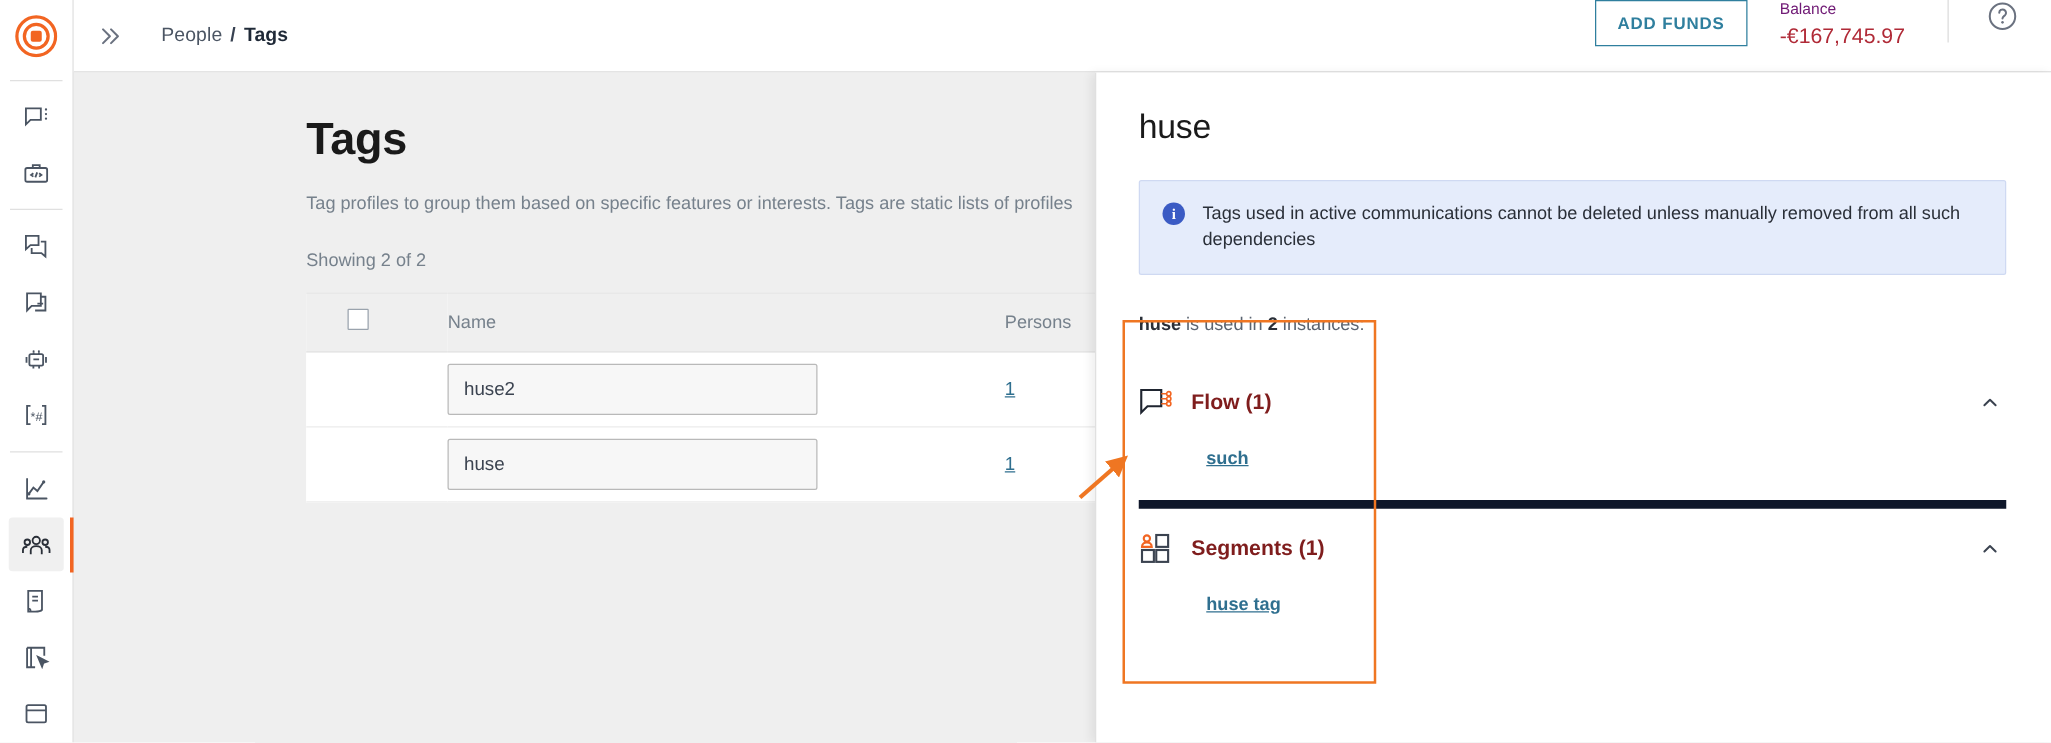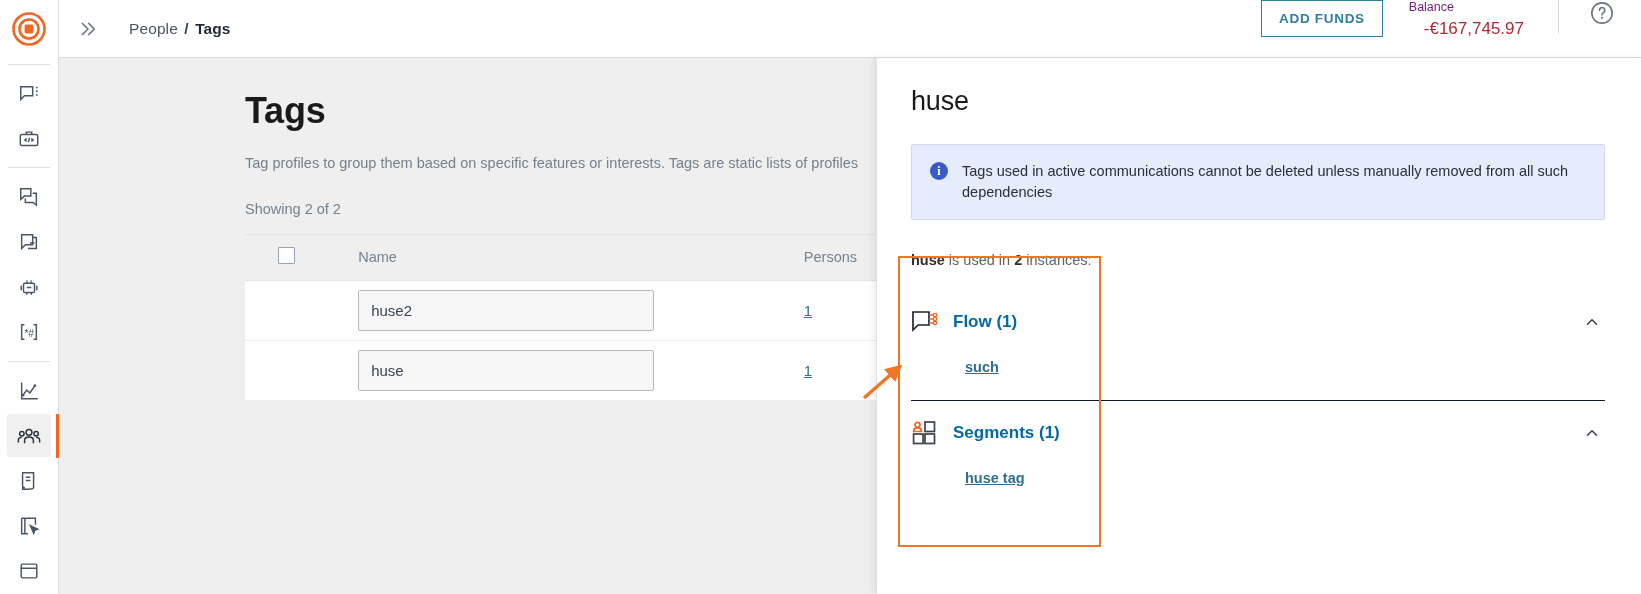--- a/index.html
+++ b/index.html
@@ -47,21 +47,21 @@
   .breadcrumb .crumb-sep { color: #374151; font-weight: bold; margin: 0 2px; }
   .breadcrumb .crumb-cur { color: #1f2937; font-weight: bold; }
   .topbar-right { margin-left: auto; display: flex; align-items: flex-start; height: 100%; }
   .add-funds {
     border: 1px solid #2f7f9e; color: #2f7f9e; background: #fff;
     font-size: 13.5px; font-weight: bold; letter-spacing: .7px;
     padding: 10px 17px; cursor: pointer; font-family: inherit;
   }
   .balance-block { margin-left: 26px; line-height: 1.25; }
   .balance-label { font-size: 12.5px; color: #701a75; }
-  .balance-value { font-size: 17px; color: #b02a37; font-weight: normal; margin-top: 2px; margin-left: 15px; }
+  .balance-value { font-size: 17px; color: #b02a37; font-weight: normal; margin-top: 2px; }
   .vline { width: 1px; height: 34px; background: #dcdcdc; margin: 0 30px 0 34px; }
   .help-btn { margin-right: 26px; cursor: pointer; color: #6b7280; display: flex; }
 
   
   .main {
     position: absolute; left: 59px; top: 58px; right: 0; bottom: 0;
     background: #efefef; overflow: hidden;
   }
   .content { padding: 32px 0 0 186px; }
   .page-title { font-size: 36px; font-weight: bold; color: #1a1a1a; letter-spacing: -.2px; }
@@ -127,27 +127,27 @@
     display: flex; align-items: center; justify-content: center;
     font-family: "Liberation Serif", serif; margin-top: 1px;
   }
   .info-text { font-size: 14.5px; color: #2a2f38; line-height: 1.42; }
 
   .usage-line {
     margin-top: 32px; font-size: 14.5px; color: #5b6470;
   }
   .usage-line b { color: #2a2f38; }
 
-  .group { border-top: 1px solid #0f172a; }
+  .group { border-top: 7px solid #0f172a; }
   .group:first-of-type { border-top: none; }
   .group-head {
     display: flex; align-items: center; height: 64px; cursor: pointer;
   }
   .group-icon { width: 34px; flex: 0 0 auto; display: flex; align-items: center; }
-  .group-label { font-size: 17px; font-weight: bold; color: #0369a1; margin-left: 8px; }
+  .group-label { font-size: 17px; font-weight: bold; color: #7f1d1d; margin-left: 8px; }
   .group-chevron { margin-left: auto; color: #5b6470; display: flex; padding-right: 4px; }
   .group-body { padding: 4px 0 24px 54px; }
   .group-link {
     font-size: 14.5px; color: #2f6f8f; text-decoration: underline;
     font-weight: bold; cursor: pointer;
   }
 
   
   .ann-box {
     position: absolute; border: 2px solid #ef7622; pointer-events: none;

